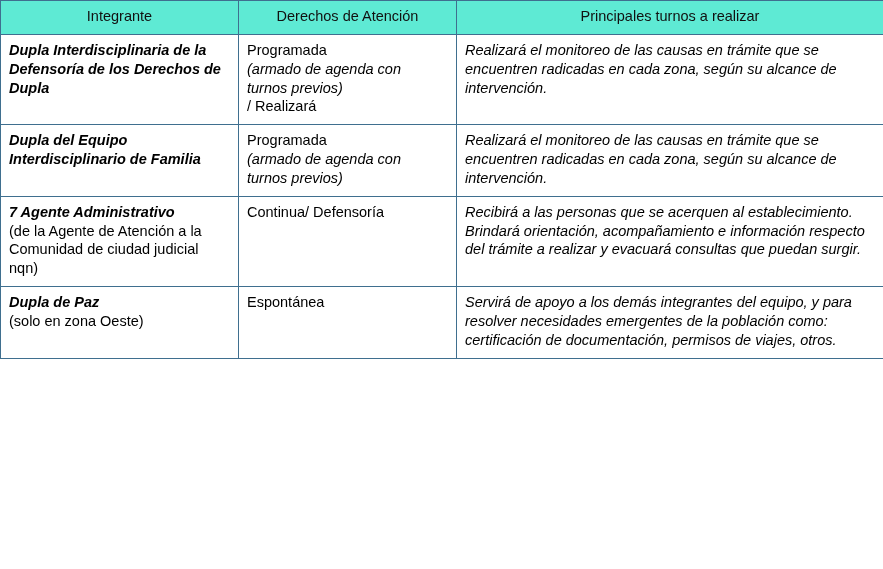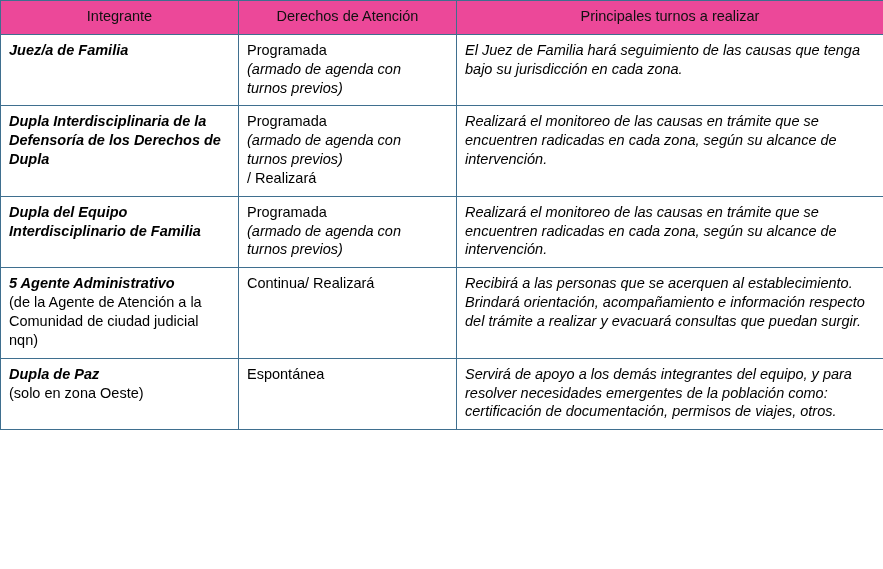--- a/index.html
+++ b/index.html
@@ -24,21 +24,21 @@
   }
   table.doc-table td,
   table.doc-table th {
     border: 1px solid #3f6f8f;
     vertical-align: top;
     padding: 6px 8px 8px 8px;
     font-size: 14.5px;
     line-height: 1.30;
   }
   thead th {
-    background: #ec4899;
+    background: #5eead4;
     text-align: center;
     font-weight: normal;
     font-size: 15px;
     padding: 7px 6px 8px 6px;
     color: #111111;
   }
   col.c1 { width: 238px; }
   col.c2 { width: 218px; }
   col.c3 { width: 427px; }
 
@@ -82,31 +82,20 @@
     <thead>
       <tr>
         <th>Integrante</th>
         <th>Derechos de Atención</th>
         <th>Principales turnos a realizar</th>
       </tr>
     </thead>
     <tbody>
         <tr>
           <td class="col-role">
-            <span class="role-main">Juez/a de Familia</span>
-          </td>
-          <td class="col-mode">
-            <span class="mode-line">Programada</span>
-            <span class="mode-ital">(armado de agenda con</span>
-            <span class="mode-ital">turnos previos)</span>
-          </td>
-          <td class="col-task">El Juez de Familia hará seguimiento de las causas que tenga bajo su jurisdicción en cada zona.</td>
-        </tr>
-        <tr>
-          <td class="col-role">
             <span class="role-main">Dupla Interdisciplinaria de la Defensoría de los Derechos de Dupla</span>
           </td>
           <td class="col-mode">
             <span class="mode-line">Programada</span>
             <span class="mode-ital">(armado de agenda con</span>
             <span class="mode-ital">turnos previos)</span>
             <span class="mode-line">/ Realizará</span>
           </td>
           <td class="col-task">Realizará el monitoreo de las causas en trámite que se encuentren radicadas en cada zona, según su alcance de intervención.</td>
         </tr>
@@ -116,25 +105,25 @@
           </td>
           <td class="col-mode">
             <span class="mode-line">Programada</span>
             <span class="mode-ital">(armado de agenda con</span>
             <span class="mode-ital">turnos previos)</span>
           </td>
           <td class="col-task">Realizará el monitoreo de las causas en trámite que se encuentren radicadas en cada zona, según su alcance de intervención.</td>
         </tr>
         <tr>
           <td class="col-role">
-            <span class="role-main">5 Agente Administrativo</span>
+            <span class="role-main">7 Agente Administrativo</span>
             <span class="role-sub">(de la Agente de Atención a la Comunidad de ciudad judicial nqn)</span>
           </td>
           <td class="col-mode">
-            <span class="mode-line">Continua/ Realizará</span>
+            <span class="mode-line">Continua/ Defensoría</span>
           </td>
           <td class="col-task">Recibirá a las personas que se acerquen al establecimiento. Brindará orientación, acompañamiento e información respecto del trámite a realizar y evacuará consultas que puedan surgir.</td>
         </tr>
         <tr>
           <td class="col-role">
             <span class="role-main">Dupla de Paz</span>
             <span class="role-sub"> (solo en zona Oeste)</span>
           </td>
           <td class="col-mode">
             <span class="mode-line">Espontánea</span>

